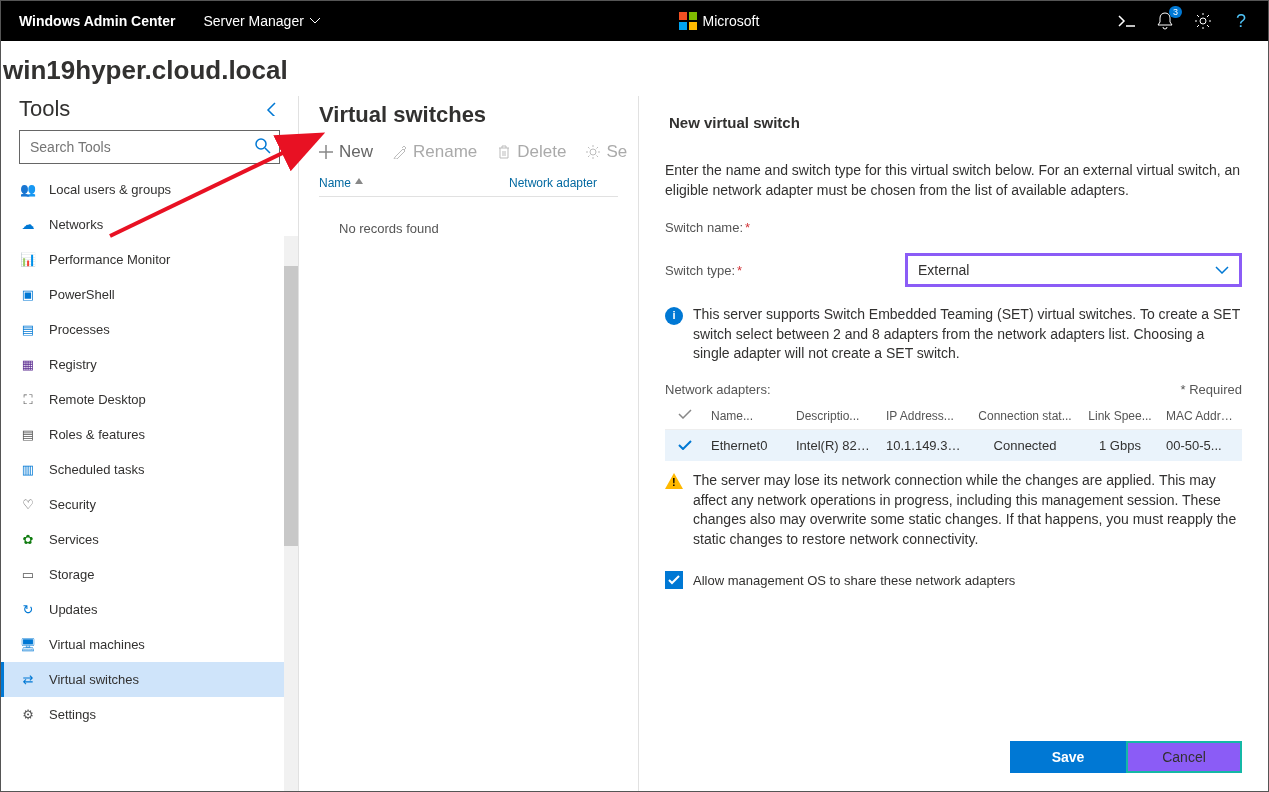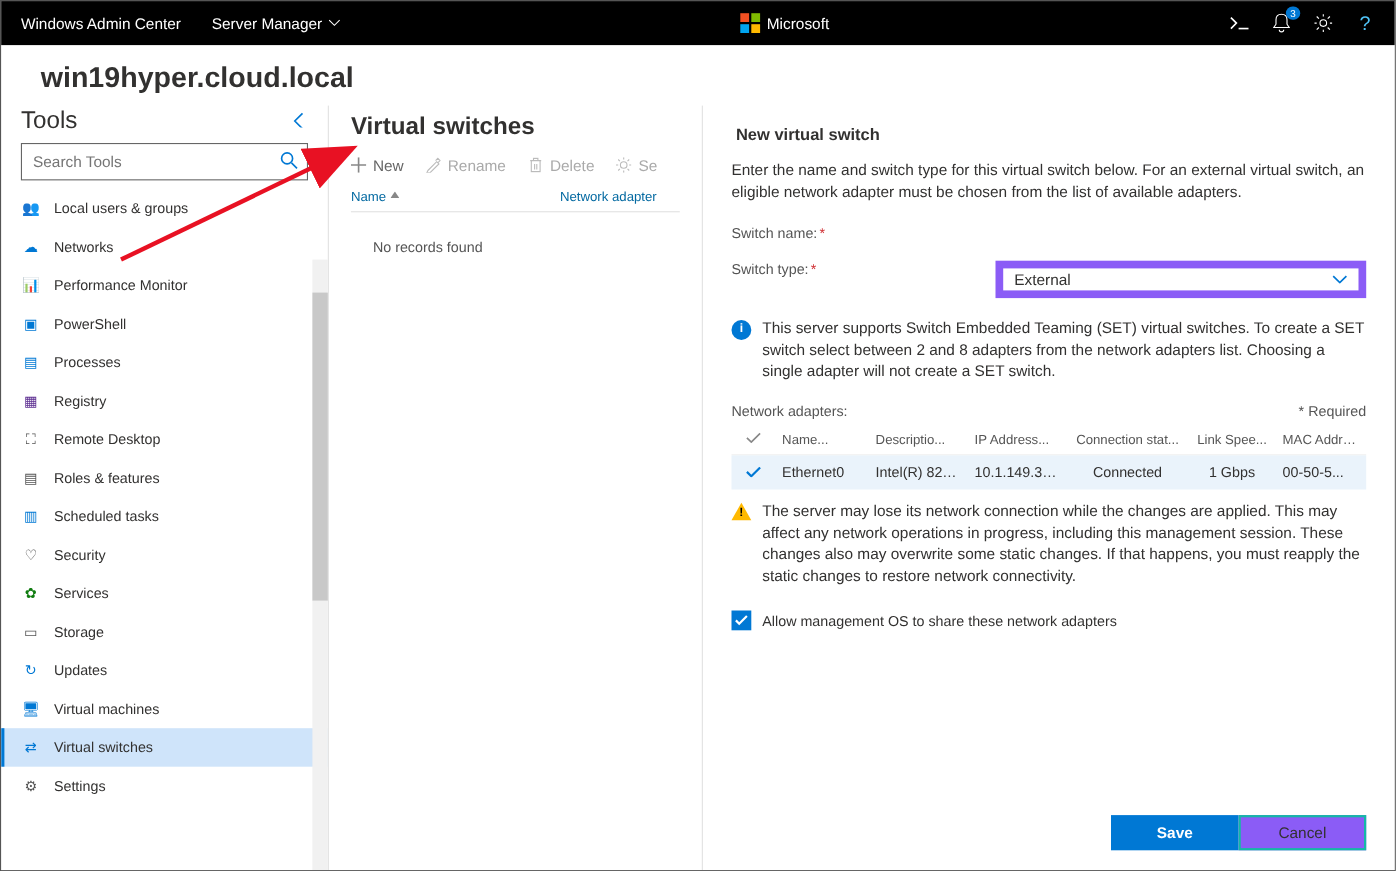--- a/index.html
+++ b/index.html
@@ -1,67 +1,67 @@
 <!DOCTYPE html>
 <html><head>
 <meta charset="utf-8">
 <style>
   * { box-sizing: border-box; }
   html, body { margin:0; padding:0; font-family: "Segoe UI", Arial, sans-serif; font-size:13px; color:#323130; background:#fff; height:100%; }
   .root { width:1269px; height:792px; border:1px solid #555; display:flex; flex-direction:column; overflow:hidden; position:relative; }
   
   .topbar { height:40px; background:#000; color:#fff; display:flex; align-items:center; padding:0 18px; font-size:14px; gap:28px; }
-  .topbar .brand { font-weight:400; }
+  .topbar .brand { font-weight:700; }
   .topbar .sm { display:flex; align-items:center; gap:6px; cursor:pointer;}
   .topbar .center { flex:1; display:flex; justify-content:center; align-items:center; gap:6px;}
   .ms-logo { display:inline-block; width:18px; height:18px; position:relative;}
   .ms-logo span{position:absolute;width:8px;height:8px;}
   .ms-logo .r{background:#f25022;top:0;left:0;}
   .ms-logo .g{background:#7fba00;top:0;right:0;}
   .ms-logo .b{background:#00a4ef;bottom:0;left:0;}
   .ms-logo .y{background:#ffb900;bottom:0;right:0;}
   .topbar .right { display:flex; align-items:center; gap:20px; }
   .top-icon { width:18px; height:18px; display:inline-flex; align-items:center; justify-content:center; cursor:pointer; position:relative;}
   .badge { position:absolute; top:-6px; right:-8px; background:#0078d4; color:#fff; font-size:9px; padding:0 4px; border-radius:8px; line-height:12px;}
   
-  .host { font-size:26px; font-weight:600; padding:14px 20px 10px 36px; }
+  .host { font-size:26px; font-weight:600; padding:14px 20px 10px 2px; }
   
   .body { flex:1; display:flex; min-height:0; }
   
   .tools { width:298px; border-right:1px solid #e1e1e1; display:flex; flex-direction:column; padding:0 0 0 0; position:relative;}
   .tools-head { display:flex; align-items:center; justify-content:space-between; padding:0 18px 8px 18px; }
   .tools-head h2 { margin:0; font-size:22px; font-weight:400;}
   .chev-left { width:14px; height:14px; }
   .search-wrap { margin:0 18px 4px 18px; position:relative; }
   .search-wrap input { width:100%; height:34px; border:1px solid #666; padding:0 34px 0 10px; font-size:14px; outline:none;}
   .search-wrap .sicon { position:absolute; right:8px; top:7px; color:#0078d4;}
   .tool-list { flex:1; overflow-y:auto; margin-top:4px; }
   .tool-item { display:flex; align-items:center; gap:12px; padding:10px 18px; cursor:pointer; font-size:13px;}
   .tool-item.active { background:#cfe4fa; border-left:3px solid #0078d4; padding-left:15px;}
   .tool-item .ticon { width:18px; height:14px; display:inline-flex; align-items:center; justify-content:center; font-size:13px;}
   .tools-scroll-thumb { position:absolute; right:0; top:170px; width:14px; height:280px; background:#c8c8c8;}
   .tools-scroll-track { position:absolute; right:0; top:140px; bottom:0; width:14px; background:#f1f1f1;}
   
   .mid { flex:1; padding:6px 20px 0 20px; min-width:0; position:relative;}
   .mid h2 { margin:0 0 14px 0; font-size:22px; font-weight:600;}
   .toolbar { display:flex; align-items:center; gap:20px; color:#666; margin-bottom:8px;}
-  .tbtn { display:flex; align-items:center; gap:6px; cursor:pointer; color:#666; font-size:14px;}
+  .tbtn { display:flex; align-items:center; gap:6px; cursor:pointer; color:#666; font-size:17px;}
   .tbtn.disabled { color:#aaa; }
   .grid-head { display:flex; color:#0369a1; font-size:12px; border-bottom:1px solid #e1e1e1; padding:6px 0;}
   .grid-head .col1{ width:190px; display:flex; align-items:center; gap:4px;}
   .empty { padding:24px 20px; color:#555; font-size:13px;}
   
   .panel { width:630px; border-left:1px solid #e1e1e1; padding:18px 26px 0 26px; overflow-y:auto; display:flex; flex-direction:column; position:relative;}
   .panel h2 { margin:0 0 14px 4px; font-size:15px; font-weight:600;}
-  .panel p.intro { margin:0 0 20px 0; font-size:14px; line-height:1.4;}
-  .field-row { display:flex; align-items:flex-start; margin-bottom:18px; }
+  .panel p.intro { margin:16px 0 20px 0; font-size:14px; line-height:1.4;}
+  .field-row { display:flex; align-items:center; margin-bottom:18px; }
   .field-row label { width:240px; font-size:13px; color:#555;}
   .req { color:#d13438; margin-left:2px;}
   .field-row input[type=text]{ flex:1; height:34px; border:1px solid #666; padding:0 10px; font-size:14px;}
-  .select { flex:1; height:34px; border:7px solid #8b5cf6; display:flex; align-items:center; justify-content:space-between; padding:0 10px; cursor:pointer; font-size:14px;}
+  .select { flex:1; height:34px; border:3px solid #8b5cf6; display:flex; align-items:center; justify-content:space-between; padding:0 10px; cursor:pointer; font-size:14px;}
   .info-row { display:flex; gap:10px; font-size:14px; line-height:1.4; margin-bottom:18px; }
   .info-ic { width:18px; height:18px; background:#0078d4; border-radius:50%; color:#fff; font-size:11px; font-weight:700; display:flex; align-items:center; justify-content:center; flex-shrink:0; margin-top:2px;}
   .warn-ic { width:0;height:0;border-left:9px solid transparent;border-right:9px solid transparent;border-bottom:16px solid #ffb900; flex-shrink:0; margin-top:2px; position:relative;}
   .warn-ic::after{content:"!";position:absolute;left:-2px;top:2px;font-size:11px;color:#000;font-weight:700;}
   .adapters-head { display:flex; justify-content:space-between; font-size:13px; color:#555; margin-bottom:6px;}
   .atable-head { display:flex; font-size:12px; color:#555; padding:6px 0; border-bottom:1px solid #eee;}
   .atable-row { display:flex; font-size:13px; padding:8px 0; background:#eaf3fb; align-items:center;}
   .ac{ padding:0 6px; overflow:hidden; text-overflow:ellipsis; white-space:nowrap;}
   .ac.chk{width:40px; display:flex; justify-content:center;}
   .ac.n{width:85px;} .ac.d{width:90px;} .ac.ip{width:90px;} .ac.cs{width:110px; text-align:center;} .ac.ls{width:80px; text-align:center;} .ac.mac{flex:1;}

